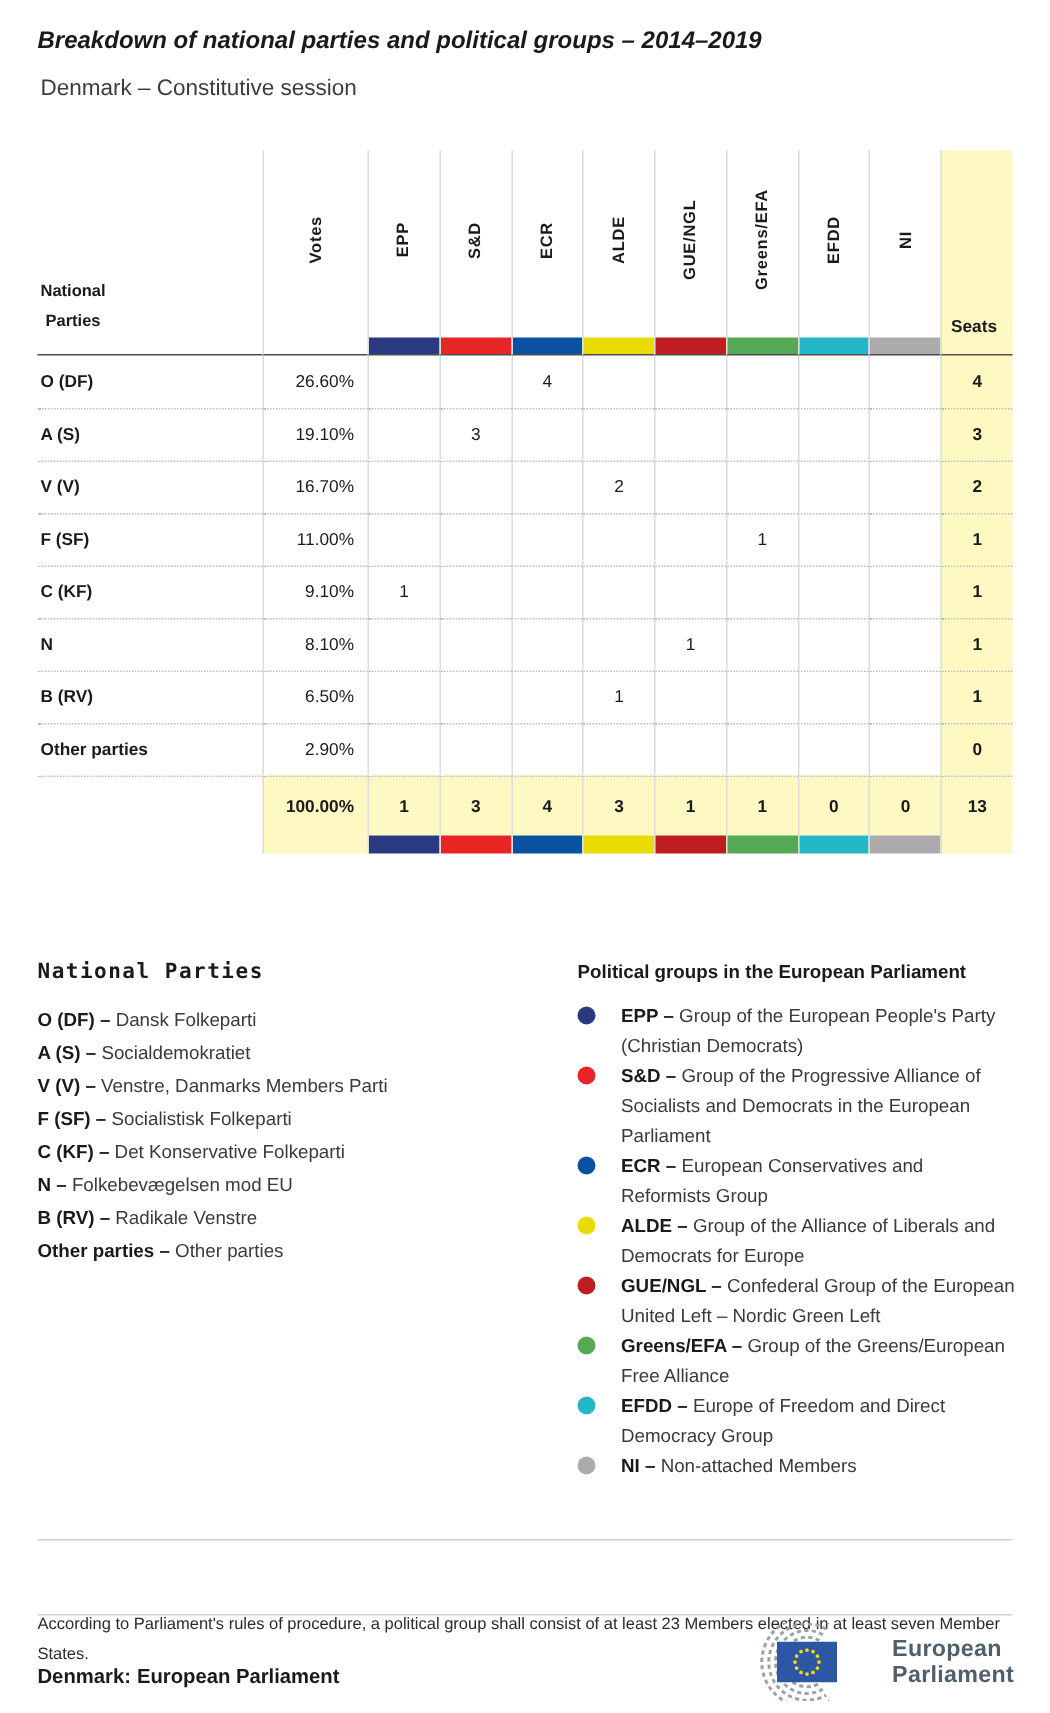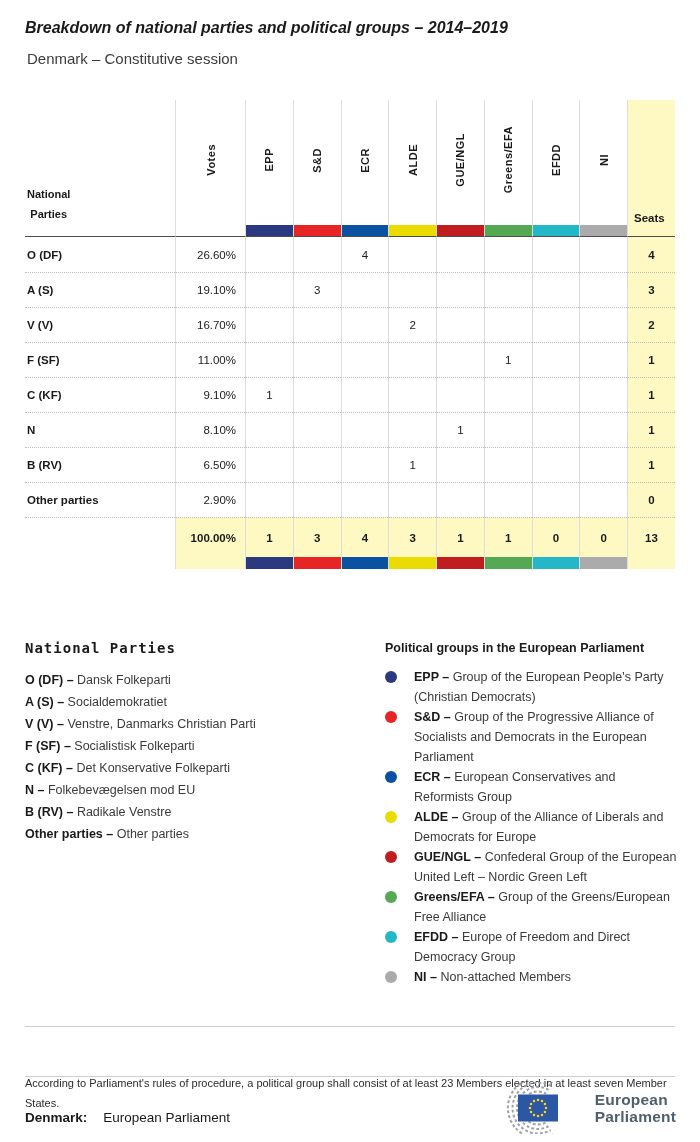--- a/index.html
+++ b/index.html
@@ -43,21 +43,21 @@
   .lg-items { margin-top:12px; }
   .gitem { position:relative; padding-left:29px; font-size:12.5px; line-height:20px; color:#3a3a3a; }
   .gitem b { color:#1a1a1a; }
   .gdot { position:absolute; left:0; top:4px; width:12px; height:12px; border-radius:50%; }
 
   
   .rule { position:absolute; left:25px; width:650px; border-top:1px solid #cfcfcf; height:0; }
   .rule1 { top:1026px; } .rule2 { top:1076px; }
   .note { position:absolute; left:25px; top:1033px; width:650px; font-size:11px; line-height:20px; color:#2b2b2b;margin-top:40px; }
   .source { position:absolute; left:25px; top:1110px; font-size:13.5px; color:#1a1a1a; }
-  .source .sv { margin-left:16px; font-weight:400; }
+  .source .sv { margin-left:4px; font-weight:700; }
   .logo { position:absolute; right:24px; top:1082px; display:flex; align-items:center; gap:23px; }
   .logo-text { font-weight:700; font-size:15.5px; line-height:17.5px; color:#50606b; letter-spacing:.2px; }
 </style>
 </head>
 <body>
 
 <div class="page">
 
   <div class="title">Breakdown of national parties and political groups – 2014–2019</div>
   <div class="subtitle">Denmark – Constitutive session</div>
@@ -244,21 +244,21 @@
         <span class="fill" style="background: rgb(171, 171, 171);"></span>
       </div>
     <div class="cell bL gray"></div>
   </div>
 
   <div class="lp">
     <div class="lp-title">National Parties</div>
     <div class="lp-items">
       <div><b>O (DF) –</b> <span>Dansk Folkeparti</span></div>
       <div><b>A (S) –</b> <span>Socialdemokratiet</span></div>
-      <div><b>V (V) –</b> <span>Venstre, Danmarks Christian Parti</span></div>
+      <div><b>V (V) –</b> <span>Venstre, Danmarks Members Parti</span></div>
       <div><b>F (SF) –</b> <span>Socialistisk Folkeparti</span></div>
       <div><b>C (KF) –</b> <span>Det Konservative Folkeparti</span></div>
       <div><b>N –</b> <span>Folkebevægelsen mod EU</span></div>
       <div><b>B (RV) –</b> <span>Radikale Venstre</span></div>
       <div><b>Other parties –</b> <span>Other parties</span></div>
     </div>
   </div>
 
   <div class="lg">
     <div class="lg-title">Political groups in the European Parliament</div>

